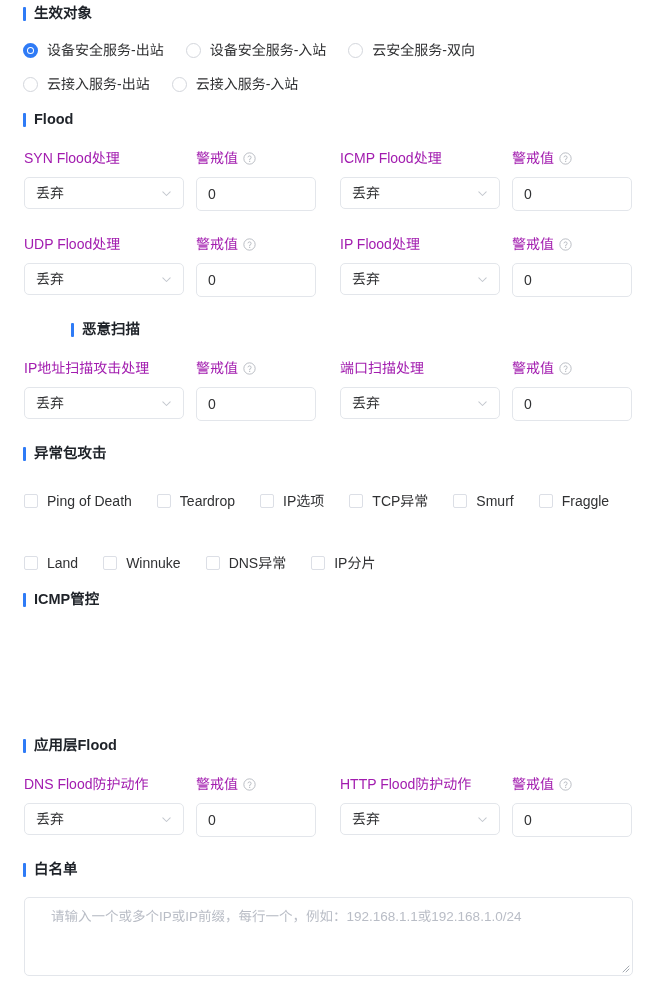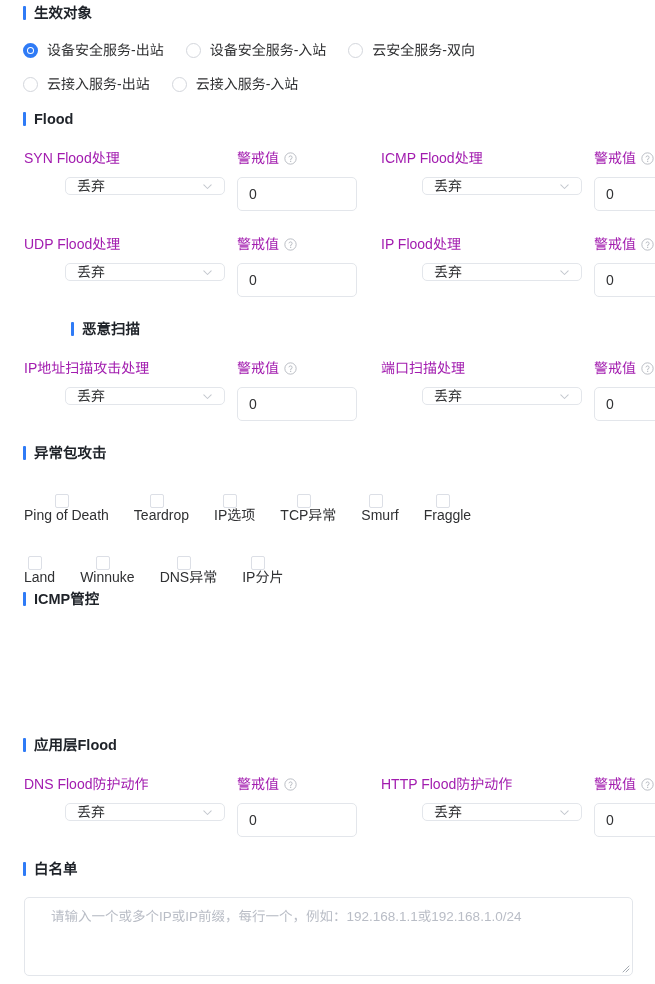--- a/index.html
+++ b/index.html
@@ -20,21 +20,21 @@
     width: 655px;
     height: 984px;
     box-sizing: border-box;
     padding: 0 23px;
     position: relative;
   }
 
   
   .section-head {
     display: flex;
-    align-items: center;
+    align-items: flex-end;
     font-size: 14.5px;
     font-weight: bold;
     color: #1f2329;
     line-height: 1;
   }
   .section-bar {
     width: 3px;
     height: 14px;
     background: #2f7bf6;
     border-radius: 1px;
@@ -113,30 +113,29 @@
     height: 13px;
     margin-left: 5px;
     flex: 0 0 auto;
     position: relative;
     top: 0px;
   }
   .help-icon svg { display: block; }
 
   .select-box {
     width: 160px;
-    height: 18px;
+    height: 32px;
     box-sizing: border-box;
     border: 1px solid #e3e6eb;
     border-radius: 5px;
     background: #fff;
     display: flex;
     align-items: center;
     padding: 0 11px;
     cursor: pointer;
-    margin-left: 41px;
   }
   .select-value {
     flex: 1 1 auto;
     font-size: 14px;
     color: #303133;
     line-height: 32px;
   }
   .chev {
     width: 11px;
     height: 11px;
@@ -172,21 +171,20 @@
     align-items: center;
     flex-wrap: wrap;
     width: 612px;
   }
   .cb-item {
     display: flex;
     align-items: center;
     margin-right: 25px;
     cursor: pointer;
     white-space: nowrap;
-    flex-direction: column;
   }
   .cb-mark {
     width: 14px;
     height: 14px;
     box-sizing: border-box;
     border: 1px solid #dcdfe6;
     border-radius: 2px;
     background: #fff;
     flex: 0 0 auto;
     margin-right: 9px;

